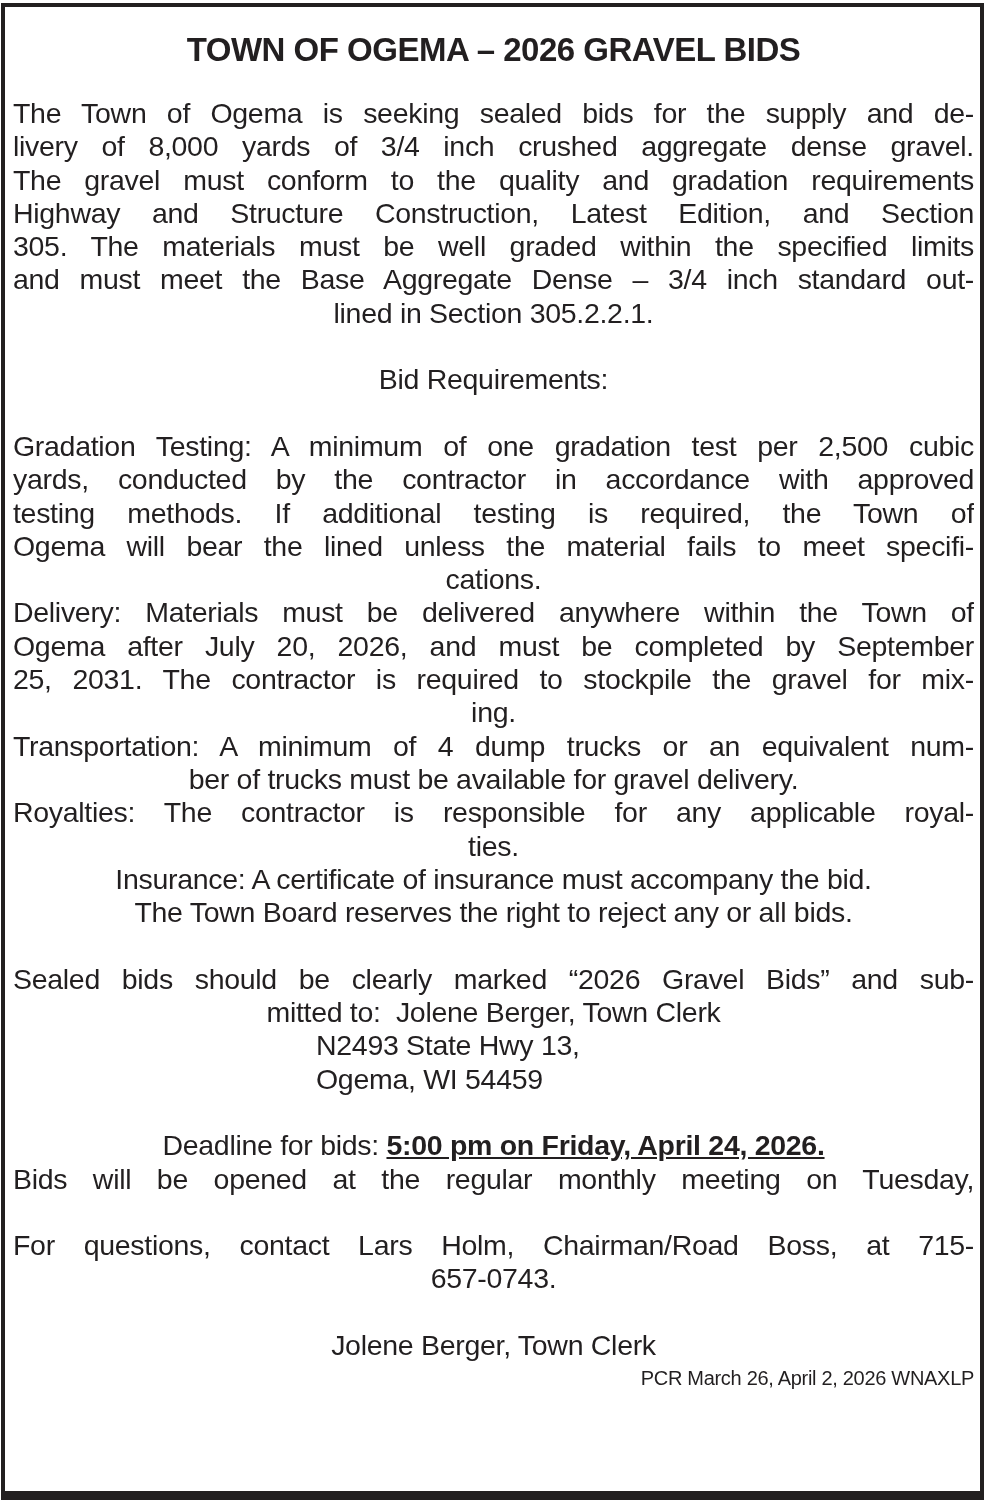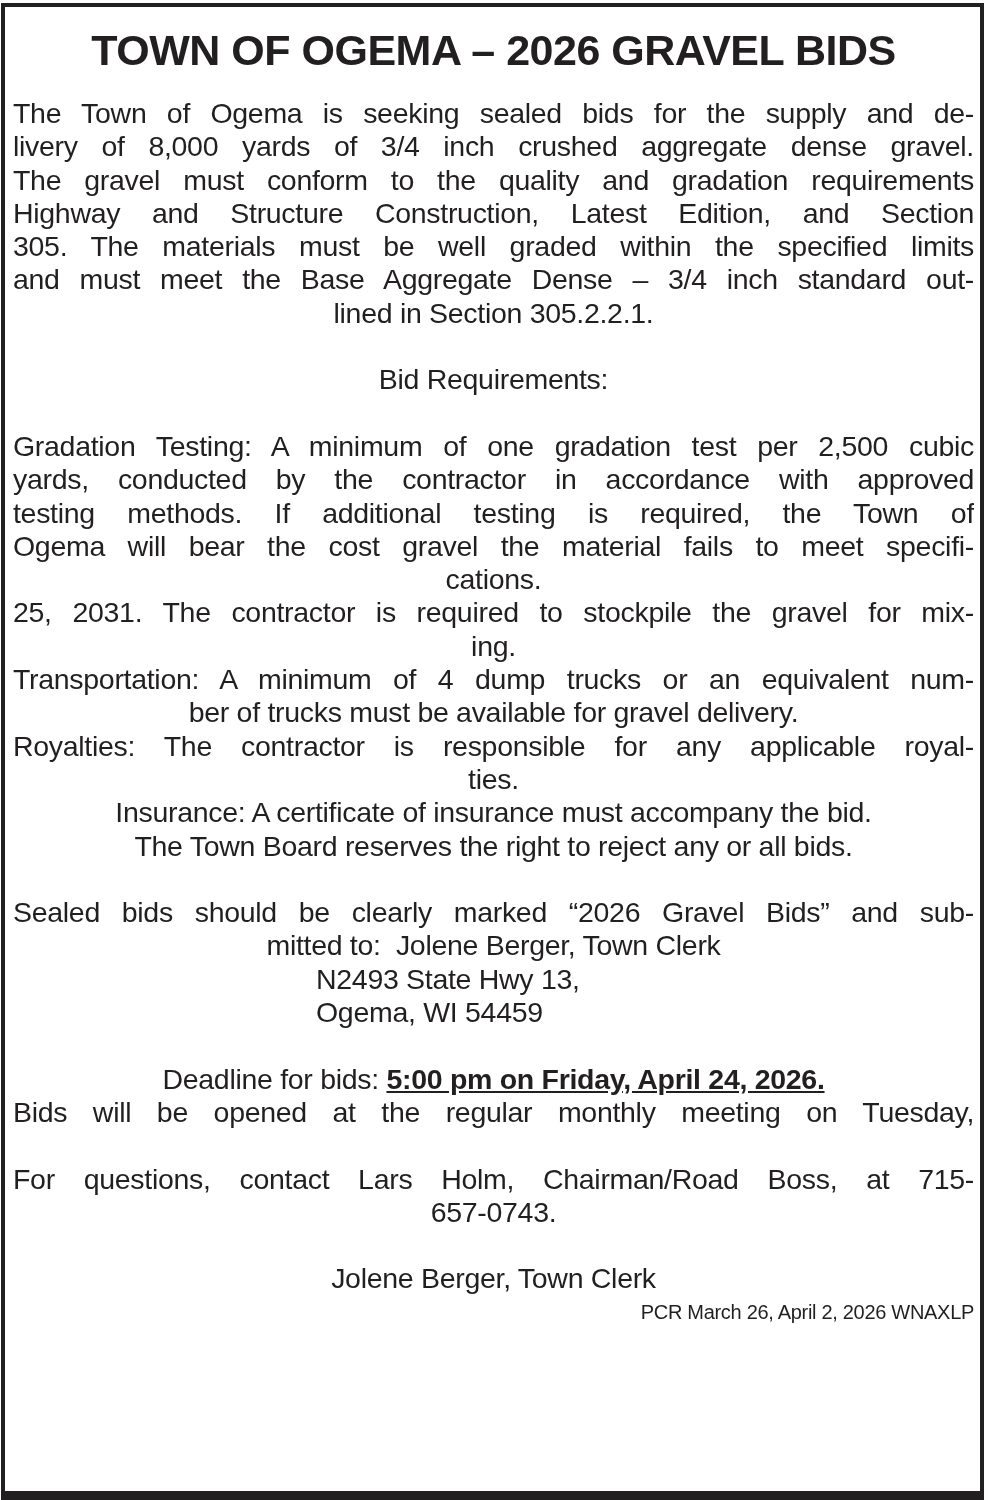--- a/index.html
+++ b/index.html
@@ -21,21 +21,21 @@
     top: 3px;
     right: 4px;
     bottom: 0;
     border: 4px solid #221f20;
     border-bottom-width: 9px;
     box-sizing: border-box;
     padding: 12px 6px 0 8px;
     background: #ffffff;
   }
   .title {
-    font-size: 43px;
+    font-size: 33px;
     font-weight: 700;
     line-height: 50px;
     padding-top: 6px;
     margin-bottom: 22px;
     text-align: center;
     letter-spacing: -0.5px;
     white-space: nowrap;
   }
   .body-text {
     font-size: 28.5px;
@@ -74,22 +74,24 @@
       <div class="line justify">Highway and Structure Construction, Latest Edition, and Section</div>
       <div class="line justify">305. The materials must be well graded within the specified limits</div>
       <div class="line justify">and must meet the Base Aggregate Dense – 3/4 inch standard out-</div>
       <div class="line left">lined in Section 305.2.2.1.</div>
       <div class="line blank"></div>
       <div class="line left">Bid Requirements:</div>
       <div class="line blank"></div>
       <div class="line justify">Gradation Testing: A minimum of one gradation test per 2,500 cubic</div>
       <div class="line justify">yards, conducted by the contractor in accordance with approved</div>
       <div class="line justify">testing methods. If additional testing is required, the Town of</div>
-      <div class="line justify">Ogema will bear the cost gravel the material fails to meet specifi-</div>
+      <div class="line justify">Ogema will bear the lined unless the material fails to meet specifi-</div>
       <div class="line left">cations.</div>
+      <div class="line justify">Delivery: Materials must be delivered anywhere within the Town of</div>
+      <div class="line justify">Ogema after July 20, 2026, and must be completed by September</div>
       <div class="line justify">25, 2031. The contractor is required to stockpile the gravel for mix-</div>
       <div class="line left">ing.</div>
       <div class="line justify">Transportation: A minimum of 4 dump trucks or an equivalent num-</div>
       <div class="line left">ber of trucks must be available for gravel delivery.</div>
       <div class="line justify">Royalties: The contractor is responsible for any applicable royal-</div>
       <div class="line left">ties.</div>
       <div class="line left">Insurance: A certificate of insurance must accompany the bid.</div>
       <div class="line left">The Town Board reserves the right to reject any or all bids.</div>
       <div class="line blank"></div>
       <div class="line justify">Sealed bids should be clearly marked “2026 Gravel Bids” and sub-</div>

